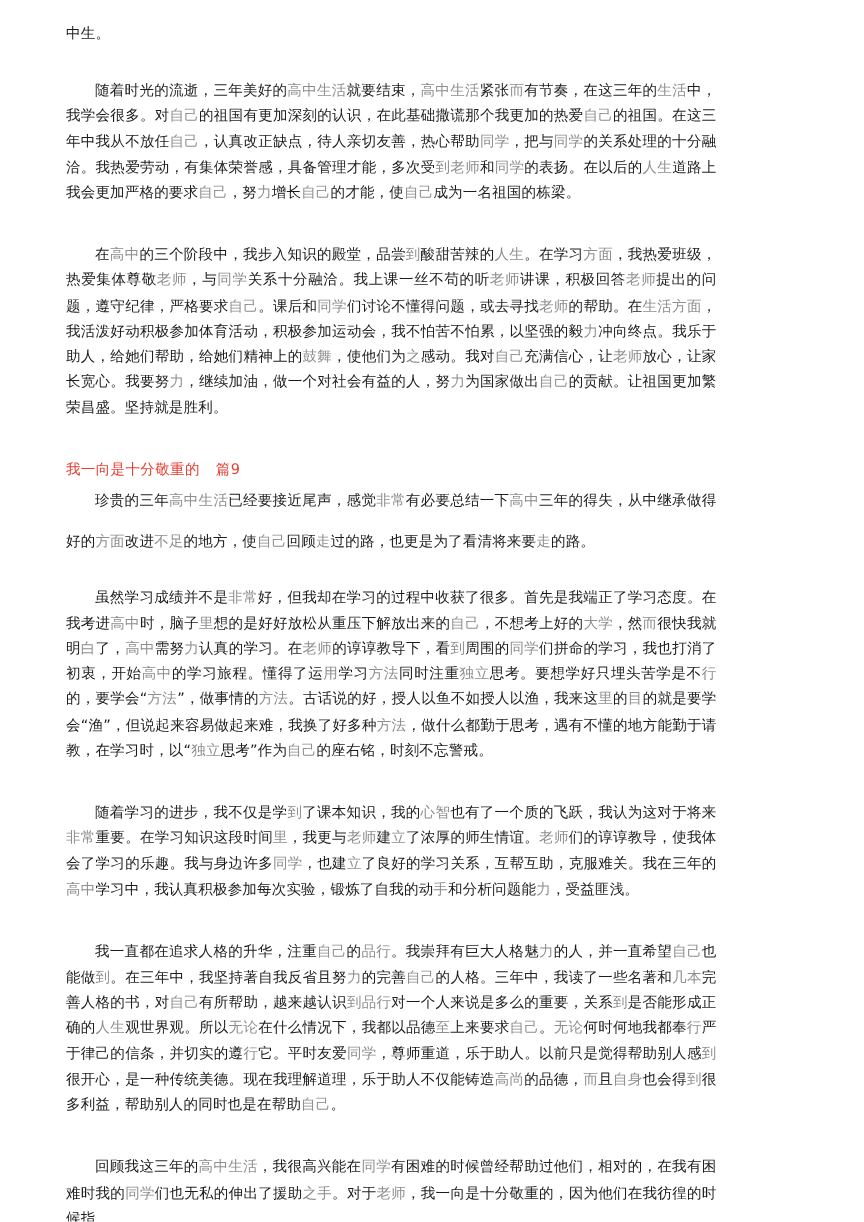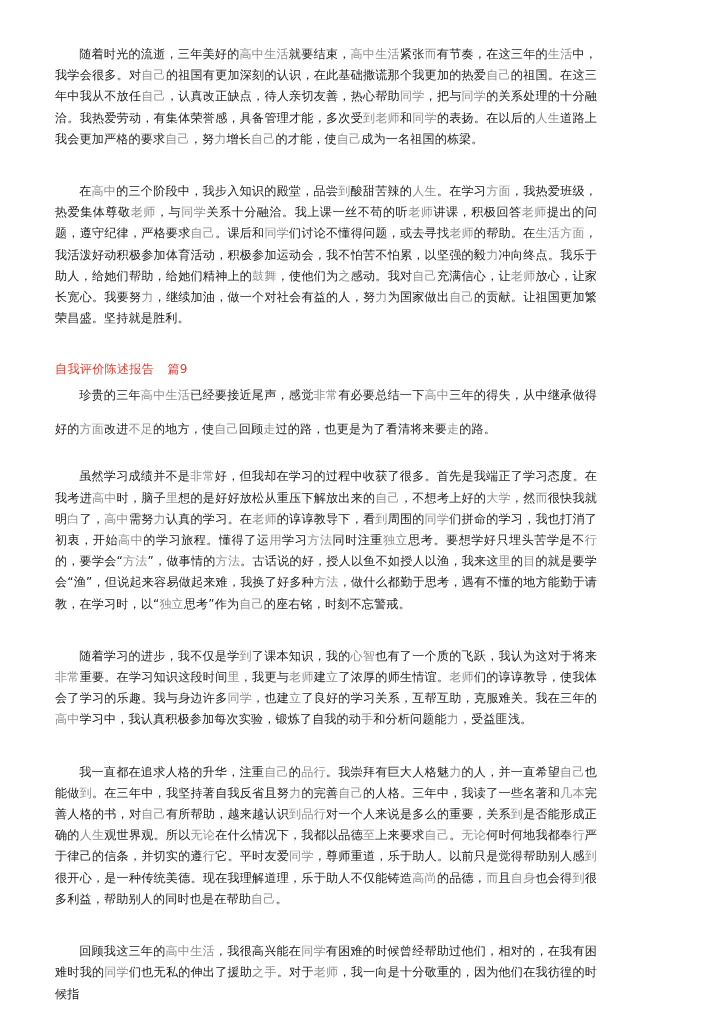--- a/index.html
+++ b/index.html
@@ -77,33 +77,34 @@
   .k {
     color: #8e8e8e;
   }
 </style>
 </head>
 <body>
 
 <div class="page">
   <div class="doc-body">
 
+    <p class="cont-line">中生。</p>
 
     <div class="gap-lg"></div>
 
     <p class="para indent">随着时光的流逝，三年美好的<span class="k" style="color:#8e8e8e">高中</span><span class="k" style="color:#8e8e8e">生活</span>就要结束，<span class="k" style="color:#8e8e8e">高中</span><span class="k" style="color:#8e8e8e">生活</span>紧张<span class="k" style="color:#8e8e8e">而</span>有节奏，在这三年的<span class="k" style="color:#8e8e8e">生活</span>中，我学会很多。对<span class="k" style="color:#8e8e8e">自己</span>的祖国有更加深刻的认识，在此基础撒谎那个我更加的热爱<span class="k" style="color:#8e8e8e">自己</span>的祖国。在这三年中我从不放任<span class="k" style="color:#8e8e8e">自己</span>，认真改正缺点，待人亲切友善，热心帮助<span class="k" style="color:#8e8e8e">同学</span>，把与<span class="k" style="color:#8e8e8e">同学</span>的关系处理的十分融洽。我热爱劳动，有集体荣誉感，具备管理才能，多次受<span class="k" style="color:#8e8e8e">到</span><span class="k" style="color:#8e8e8e">老师</span>和<span class="k" style="color:#8e8e8e">同学</span>的表扬。在以后的<span class="k" style="color:#8e8e8e">人生</span>道路上我会更加严格的要求<span class="k" style="color:#8e8e8e">自己</span>，努<span class="k" style="color:#8e8e8e">力</span>增长<span class="k" style="color:#8e8e8e">自己</span>的才能，使<span class="k" style="color:#8e8e8e">自己</span>成为一名祖国的栋梁。</p>
 
     <div class="gap-xl"></div>
 
     <p class="para indent">在<span class="k" style="color:#8e8e8e">高中</span>的三个阶段中，我步入知识的殿堂，品尝<span class="k" style="color:#8e8e8e">到</span>酸甜苦辣的<span class="k" style="color:#8e8e8e">人生</span>。在学习<span class="k" style="color:#8e8e8e">方面</span>，我热爱班级，热爱集体尊敬<span class="k" style="color:#8e8e8e">老师</span>，与<span class="k" style="color:#8e8e8e">同学</span>关系十分融洽。我上课一丝不苟的听<span class="k" style="color:#8e8e8e">老师</span>讲课，积极回答<span class="k" style="color:#8e8e8e">老师</span>提出的问题，遵守纪律，严格要求<span class="k" style="color:#8e8e8e">自己</span>。课后和<span class="k" style="color:#8e8e8e">同学</span>们讨论不懂得问题，或去寻找<span class="k" style="color:#8e8e8e">老师</span>的帮助。在<span class="k" style="color:#8e8e8e">生活</span><span class="k" style="color:#8e8e8e">方面</span>，我活泼好动积极参加体育活动，积极参加运动会，我不怕苦不怕累，以坚强的毅<span class="k" style="color:#8e8e8e">力</span>冲向终点。我乐于助人，给她们帮助，给她们精神上的<span class="k" style="color:#8e8e8e">鼓舞</span>，使他们为<span class="k" style="color:#8e8e8e">之</span>感动。我对<span class="k" style="color:#8e8e8e">自己</span>充满信心，让<span class="k" style="color:#8e8e8e">老师</span>放心，让家长宽心。我要努<span class="k" style="color:#8e8e8e">力</span>，继续加油，做一个对社会有益的人，努<span class="k" style="color:#8e8e8e">力</span>为国家做出<span class="k" style="color:#8e8e8e">自己</span>的贡献。让祖国更加繁荣昌盛。坚持就是胜利。</p>
 
     <div class="gap-xl"></div>
 
     <h2 class="section-heading">
-      <span>自我评价陈述报告</span><span class="hx">篇9</span>
+      <span>我一向是十分敬重的</span><span class="hx">篇9</span>
     </h2>
 
     <p class="para indent loose">珍贵的三年<span class="k" style="color:#8e8e8e">高中</span><span class="k" style="color:#8e8e8e">生活</span>已经要接近尾声，感觉<span class="k" style="color:#8e8e8e">非常</span>有必要总结一下<span class="k" style="color:#8e8e8e">高中</span>三年的得失，从中继承做得好的<span class="k" style="color:#8e8e8e">方面</span>改进<span class="k" style="color:#8e8e8e">不足</span>的地方，使<span class="k" style="color:#8e8e8e">自己</span>回顾<span class="k" style="color:#8e8e8e">走</span>过的路，也更是为了看清将来要<span class="k" style="color:#8e8e8e">走</span>的路。</p>
 
     <div class="gap-md"></div>
 
     <p class="para indent">虽然学习成绩并不是<span class="k" style="color:#8e8e8e">非常</span>好，但我却在学习的过程中收获了很多。首先是我端正了学习态度。在我考进<span class="k" style="color:#8e8e8e">高中</span>时，脑子<span class="k" style="color:#8e8e8e">里</span>想的是好好放松从重压下解放出来的<span class="k" style="color:#8e8e8e">自己</span>，不想考上好的<span class="k" style="color:#8e8e8e">大学</span>，然<span class="k" style="color:#8e8e8e">而</span>很快我就明<span class="k" style="color:#8e8e8e">白</span>了，<span class="k" style="color:#8e8e8e">高中</span>需努<span class="k" style="color:#8e8e8e">力</span>认真的学习。在<span class="k" style="color:#8e8e8e">老师</span>的谆谆教导下，看<span class="k" style="color:#8e8e8e">到</span>周围的<span class="k" style="color:#8e8e8e">同学</span>们拼命的学习，我也打消了初衷，开始<span class="k" style="color:#8e8e8e">高中</span>的学习旅程。懂得了运<span class="k" style="color:#8e8e8e">用</span>学习<span class="k" style="color:#8e8e8e">方法</span>同时注重<span class="k" style="color:#8e8e8e">独立</span>思考。要想学好只埋头苦学是不<span class="k" style="color:#8e8e8e">行</span>的，要学会“<span class="k" style="color:#8e8e8e">方法</span>”，做事情的<span class="k" style="color:#8e8e8e">方法</span>。古话说的好，授人以鱼不如授人以渔，我来这<span class="k" style="color:#8e8e8e">里</span>的<span class="k" style="color:#8e8e8e">目</span>的就是要学会“渔”，但说起来容易做起来难，我换了好多种<span class="k" style="color:#8e8e8e">方法</span>，做什么都勤于思考，遇有不懂的地方能勤于请教，在学习时，以“<span class="k" style="color:#8e8e8e">独立</span>思考”作为<span class="k" style="color:#8e8e8e">自己</span>的座右铭，时刻不忘警戒。</p>
 
     <div class="gap-xl"></div>
 

